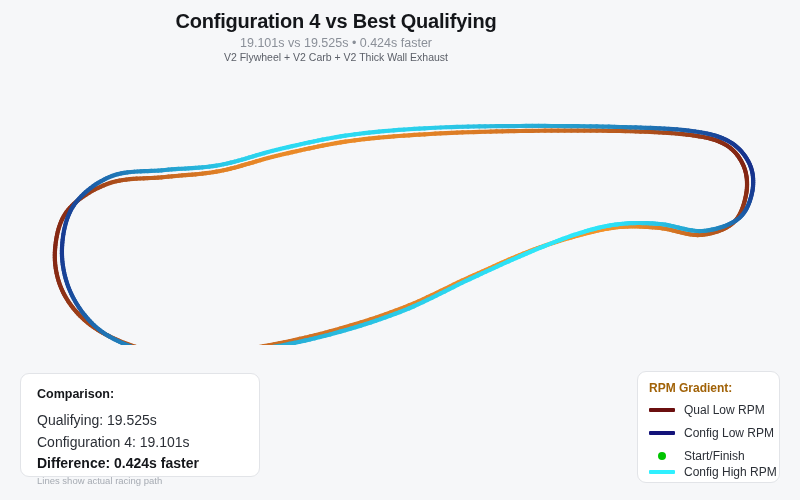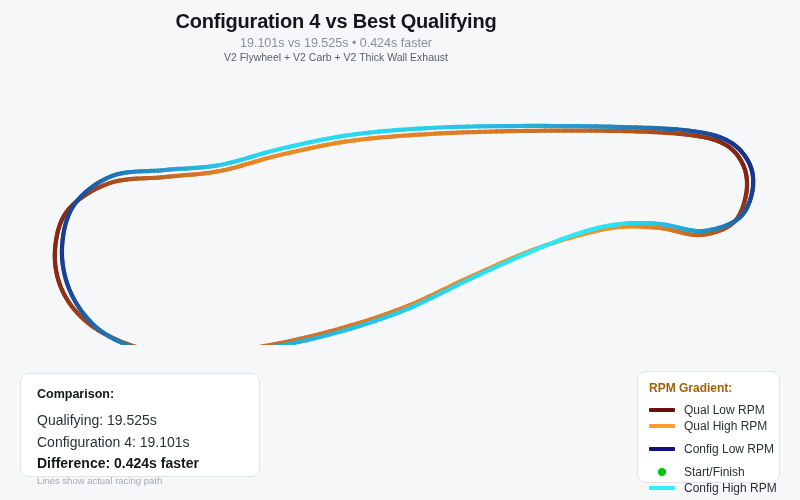--- a/index.html
+++ b/index.html
@@ -1060,24 +1060,20 @@
   <div id="comparison-note">Lines show actual racing path</div>
 </div>
 
 <div id="legend-card" class="card">
   <div id="legend-heading">RPM Gradient:</div>
   <div id="legend-items">
       <div class="legend-item">
         <span class="swatch-line" style="background: rgb(107, 15, 15);"></span>
         <span class="legend-label">Qual Low RPM</span>
       </div>
-      <div class="legend-item">
-        <span class="swatch-line" style="background: rgb(255, 158, 44);"></span>
-        <span class="legend-label">Qual High RPM</span>
-      </div>
       <div class="legend-item spaced">
         <span class="swatch-line" style="background: rgb(19, 19, 122);"></span>
         <span class="legend-label">Config Low RPM</span>
       </div>
       <div class="legend-item spaced">
         <span class="swatch-dot-wrap">
           <span class="swatch-dot" style="background: rgb(0, 196, 0);"></span>
         </span>
         <span class="legend-label">Start/Finish</span>
       </div>

